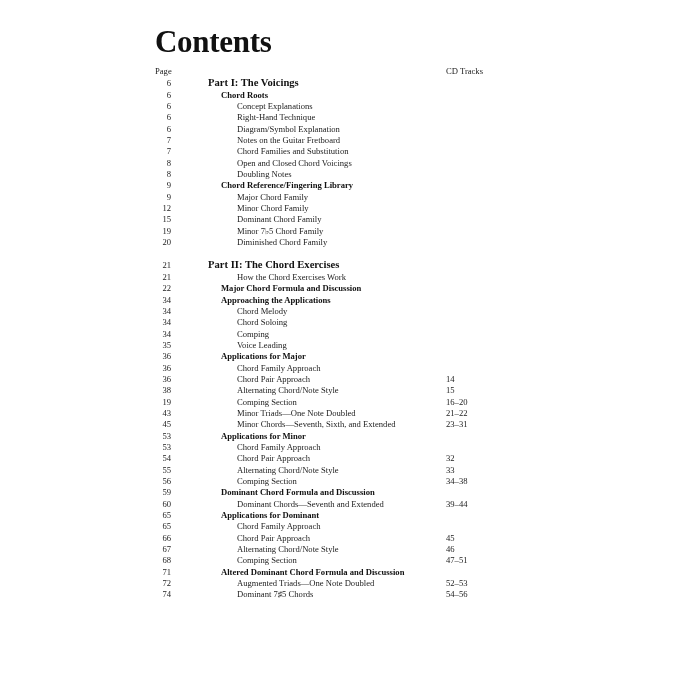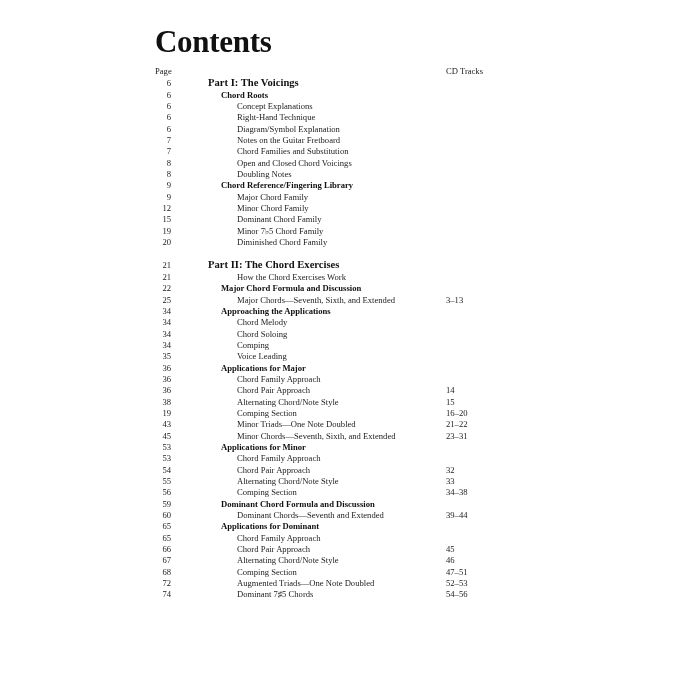--- a/index.html
+++ b/index.html
@@ -186,25 +186,20 @@
         <div class="row item">
           <span class="pg">21</span>
           <span class="label">How the Chord Exercises Work</span>
           <span class="cd"></span>
         </div>
         <div class="row section">
           <span class="pg">22</span>
           <span class="label">Major Chord Formula and Discussion</span>
           <span class="cd"></span>
         </div>
-        <div class="row item">
-          <span class="pg">25</span>
-          <span class="label">Major Chords—Seventh, Sixth, and Extended</span>
-          <span class="cd">3–13</span>
-        </div>
         <div class="row section">
           <span class="pg">34</span>
           <span class="label">Approaching the Applications</span>
           <span class="cd"></span>
         </div>
         <div class="row item">
           <span class="pg">34</span>
           <span class="label">Chord Melody</span>
           <span class="cd"></span>
         </div>
@@ -310,20 +305,25 @@
         </div>
         <div class="row item">
           <span class="pg">67</span>
           <span class="label">Alternating Chord/Note Style</span>
           <span class="cd">46</span>
         </div>
         <div class="row item">
           <span class="pg">68</span>
           <span class="label">Comping Section</span>
           <span class="cd">47–51</span>
+        </div>
+        <div class="row section">
+          <span class="pg">71</span>
+          <span class="label">Altered Dominant Chord Formula and Discussion</span>
+          <span class="cd"></span>
         </div>
         <div class="row item">
           <span class="pg">72</span>
           <span class="label">Augmented Triads—One Note Doubled</span>
           <span class="cd">52–53</span>
         </div>
         <div class="row item">
           <span class="pg">74</span>
           <span class="label">Dominant 7♯5 Chords</span>
           <span class="cd">54–56</span>

